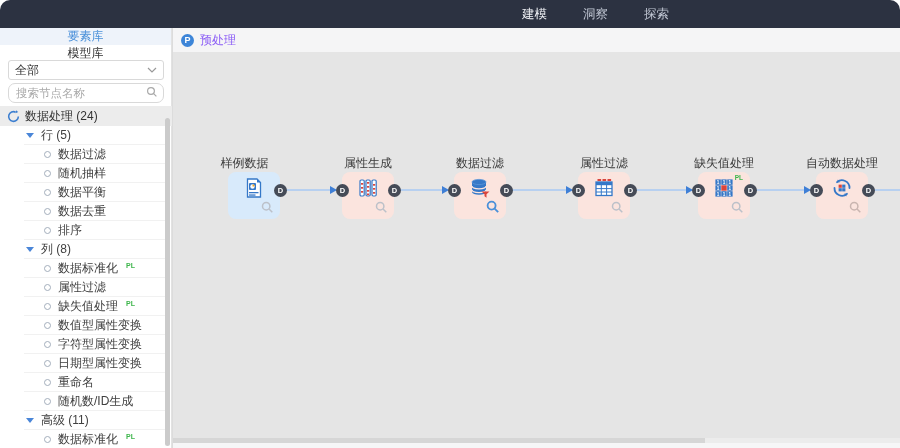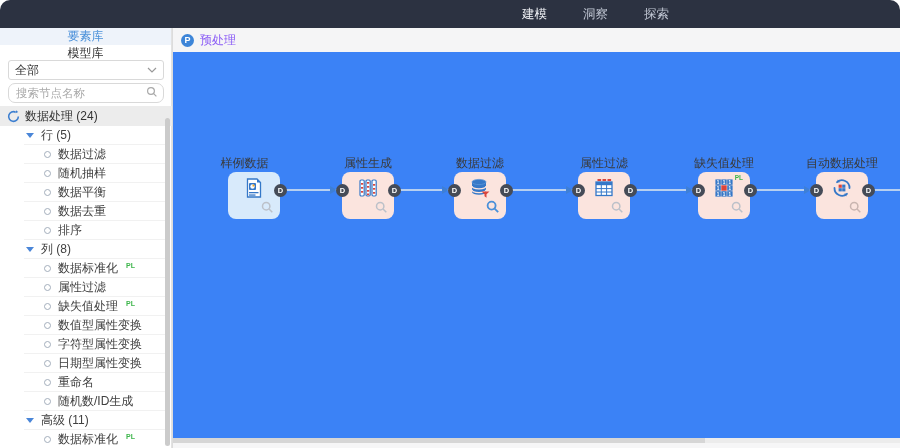--- a/index.html
+++ b/index.html
@@ -36,21 +36,21 @@
   .t-leaf{padding-left:44px;gap:7px;}
   .leaf-dot{width:7px;height:7px;border-radius:50%;border:1.4px solid #a3aebc;box-sizing:border-box;background:#fff;flex:0 0 auto;}
   sup.pl{color:#3cb54a;font-size:7px;font-weight:bold;margin-left:1px;line-height:1;align-self:flex-start;margin-top:3px;}
   .side-scroll{position:absolute;right:1px;top:90px;width:5px;height:328px;border-radius:3px;background:#cbcbcb;}
 
   
   .canvas-panel{position:absolute;left:172px;top:28px;width:728px;height:420px;border-left:1px solid #dcdcdc;box-sizing:border-box;background:#fff;}
   .canvas-tabbar{height:24px;background:#f5f5f6;border-bottom:1px solid #e3e3e3;display:flex;align-items:center;padding-left:8px;gap:6px;}
   .p-badge{width:13px;height:13px;border-radius:50%;background:#3d85d8;color:#fff;font-size:9px;font-weight:bold;display:flex;align-items:center;justify-content:center;}
   .canvas-tab-label{font-size:12px;color:#8b5cf6;}
-  .canvas{position:absolute;left:0;top:24px;width:727px;height:386px;background:#3b82f6;overflow:hidden;}
+  .canvas{position:absolute;left:0;top:24px;width:727px;height:386px;background:#e5e5e5;overflow:hidden;}
 
   
   .node{position:absolute;top:103px;width:52px;}
   .node-label{position:absolute;top:0;left:50%;transform:translateX(-50%);white-space:nowrap;font-size:12px;color:#3a3a3a;}
   .node-label.shift-left{transform:translateX(-70%);}
   .node-box{position:absolute;top:17px;left:0;width:52px;height:47px;border-radius:8px;}
   .node-box.blue{background:#d8eafb;}
   .node-box.pink{background:#fbe4de;}
   .node-icon{position:absolute;left:50%;top:5px;transform:translateX(-50%);}
   .mag{position:absolute;right:6px;bottom:5px;}

